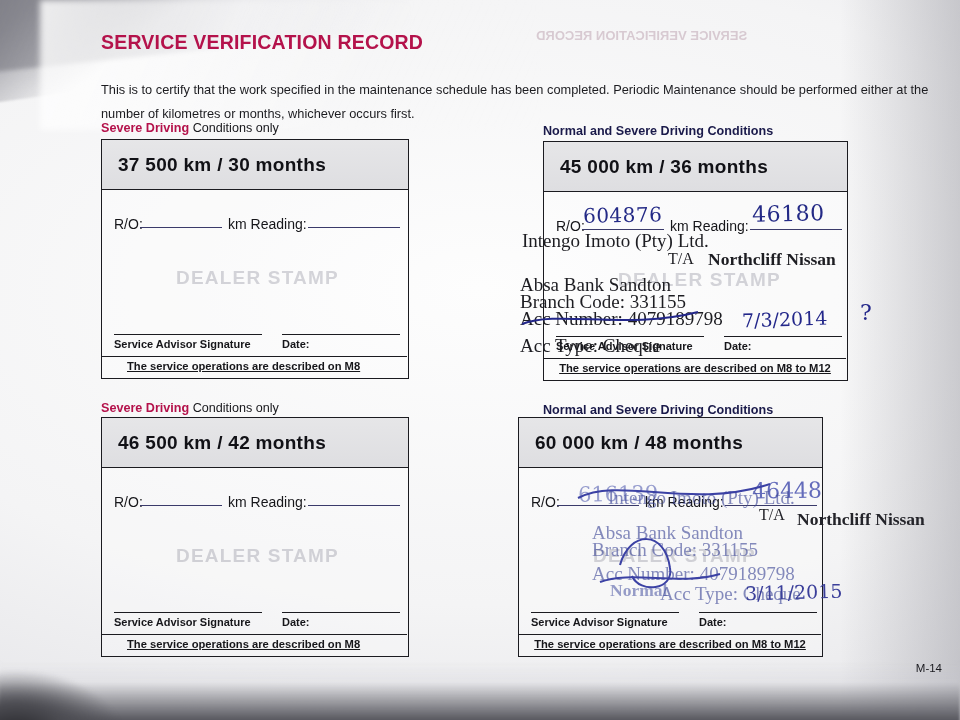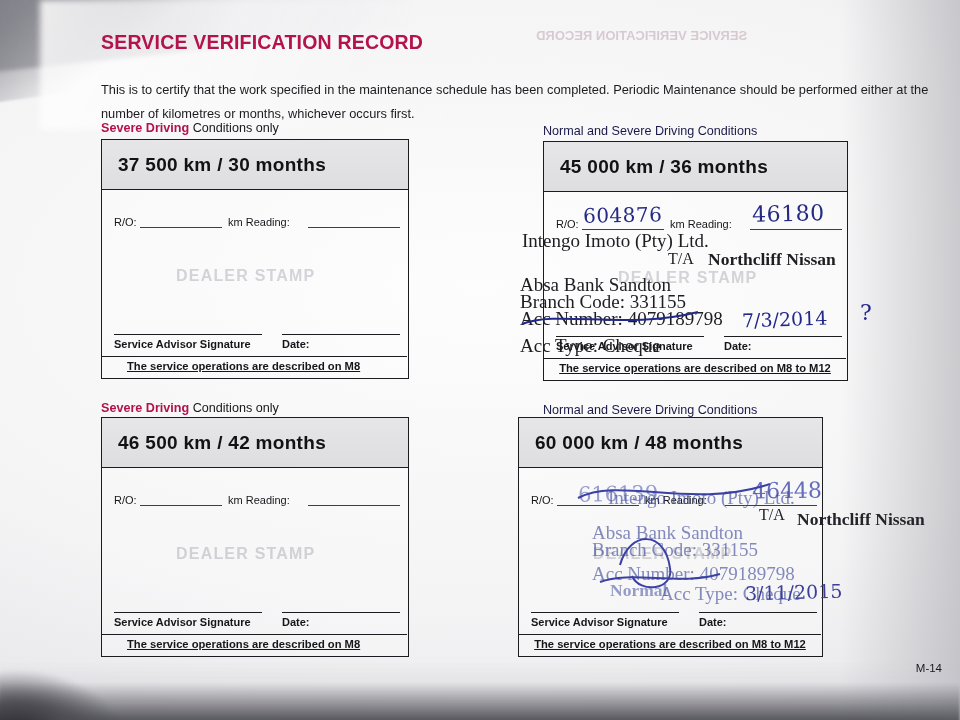--- a/index.html
+++ b/index.html
@@ -96,21 +96,21 @@
     font-size: 12.6px;
     color: #17171b;
     white-space: nowrap;
   }
   .col-head .red {
     color: #b4124b;
     font-weight: bold;
   }
   .col-head .norm {
     color: #1a1a4a;
-    font-weight: normal;
+    font-weight: bold;
     margin-top: 8px;
   }
 
   
   .svc-box {
     position: absolute;
     border: 1.6px solid #1b1b20;
     background: rgba(255,255,255,0.25);
     box-sizing: border-box;
   }
@@ -126,30 +126,30 @@
     box-sizing: border-box;
   }
   .svc-box .band span {
     font-size: 19px;
     font-weight: bold;
     color: #111116;
     letter-spacing: 0.3px;
   }
   .ro-line {
     position: absolute;
-    font-size: 11px;
+    font-size: 14px;
     color: #16161a;
   }
   .rule {
     position: absolute;
     border-bottom: 1.1px solid #3a3a6a;
   }
   .stamp-ghost {
     position: absolute;
-    font-size: 16px;
+    font-size: 19px;
     font-weight: bold;
     color: rgba(120,120,135,0.30);
     letter-spacing: 1.2px;
     white-space: nowrap;
   }
   .sig-label {
     position: absolute;
     font-size: 11px;
     font-weight: bold;
     color: #16161a;

